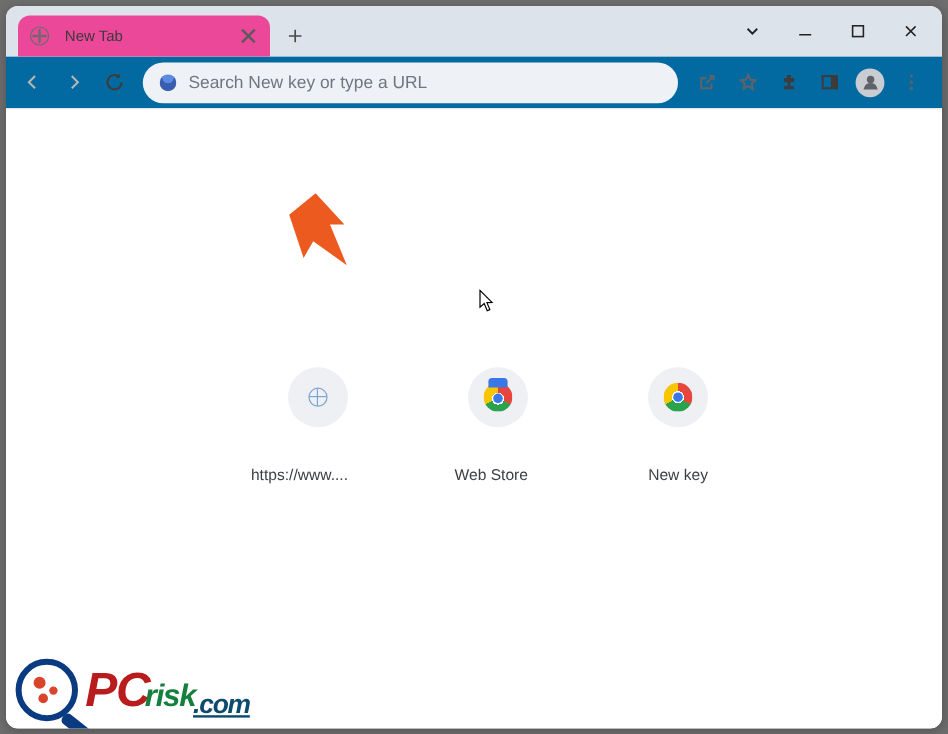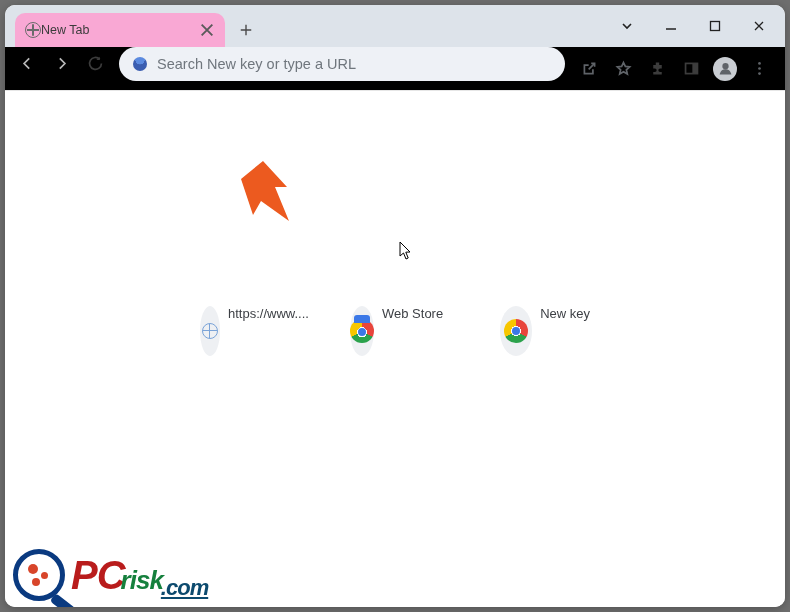--- a/index.html
+++ b/index.html
@@ -15,23 +15,23 @@
 
   
   .titlebar {
     height: 42px; background: #dde3ea;
     display: flex; align-items: flex-end;
     position: relative;
   }
   .tab {
     margin-left: 10px; margin-top: 8px;
     height: 34px; min-width: 210px;
-    background: #f9a8d4; border-radius: 10px 10px 0 0;
+    background: #ec4899; border-radius: 10px 10px 0 0;
     display: flex; align-items: center;
-    padding: 0 10px; gap: 0;
+    padding: 0 10px; gap: 13px;
   }
   .tab .favicon {
     width: 16px; height: 16px; border: 1.5px solid #6b6b6b; border-radius: 50%;
     position: relative; display:inline-block;
   }
   .tab .favicon::before{
     content:""; position:absolute; left:1px; right:1px; top:6px; height:1.5px; background:#6b6b6b;
   }
   .tab .favicon::after{
     content:""; position:absolute; top:1px; bottom:1px; left:6px; width:1.5px; background:#6b6b6b;
@@ -40,22 +40,22 @@
   .tab .title { font-size: 12.5px; color: #3b3b3b; flex: 1; }
   .tab .close { width:16px; height:16px; display:flex; align-items:center; justify-content:center; color:#3b3b3b; font-size:14px; }
   .newtab-btn { width:30px; height:30px; display:flex; align-items:center; justify-content:center; color:#3b3b3b; font-size:18px; margin-left:6px; margin-bottom:2px;}
   .win-controls { position:absolute; right:6px; top:0; height:42px; display:flex; align-items:center; gap:4px; }
   .win-controls .wc { width:40px; height:32px; display:flex; align-items:center; justify-content:center; color:#222; }
   .wc svg { width:14px; height:14px; stroke:#222; stroke-width:1.3; fill:none; }
   .wc.chev svg{ width:12px; height:12px; stroke-width:1.6;}
   
   
   .toolbar {
-    height: 44px; background: #000000; border-bottom: 1px solid #e6e6e6;
-    display:flex; padding: 0 6px; gap:2px;
+    height: 44px; background: #0369a1; border-bottom: 1px solid #e6e6e6;
+    display:flex; align-items:center; padding: 0 6px; gap:2px;
   }
   .icon-btn { width:32px; height:32px; border-radius:50%; display:flex; align-items:center; justify-content:center; color:#5f6368; }
   .icon-btn svg { width:17px; height:17px; stroke:#5f6368; stroke-width:2; fill:none; }
   .icon-btn.disabled svg { stroke:#b6b6b6; }
   .icon-btn.dark svg { stroke:#3c3c3c; }
 
   .omnibox {
     flex:1; height:34px; margin: 0 6px;
     background:#eef1f6; border-radius:18px;
     display:flex; align-items:center; padding:0 14px; gap:10px;
@@ -74,21 +74,21 @@
   .avatar { width:24px; height:24px; border-radius:50%; background:#c9cdd2; display:flex; align-items:center; justify-content:center;}
   .avatar svg{width:15px;height:15px;fill:#5f6368;}
 
   
   .content { position:relative; width:100%; height: calc(100% - 86px); background:#fff; }
 
   .shortcuts {
     position:absolute; top:215px; left:0; right:0;
     display:flex; justify-content:center; gap:60px;
   }
-  .shortcut { width:90px; display:flex; flex-direction:row; align-items:flex-start; gap:8px; }
+  .shortcut { width:90px; display:flex; flex-direction:column; align-items:flex-end; gap:32px; }
   .sc-circle {
     width:50px; height:50px; border-radius:50%; background:#eef0f3;
     display:flex; align-items:center; justify-content:center;
   }
   .sc-label { font-size:13px; color:#3c3f44; text-align:center; white-space:nowrap; }
 
   
   .ico-k { width:20px; height:20px; position:relative;}
   .ico-k::before{content:"";position:absolute;inset:2px;border-radius:50%;border:1.2px solid #7aa3d8;}
   .ico-k::after{content:"";position:absolute;left:3px;right:3px;top:9px;height:1.2px;background:#7aa3d8;}

